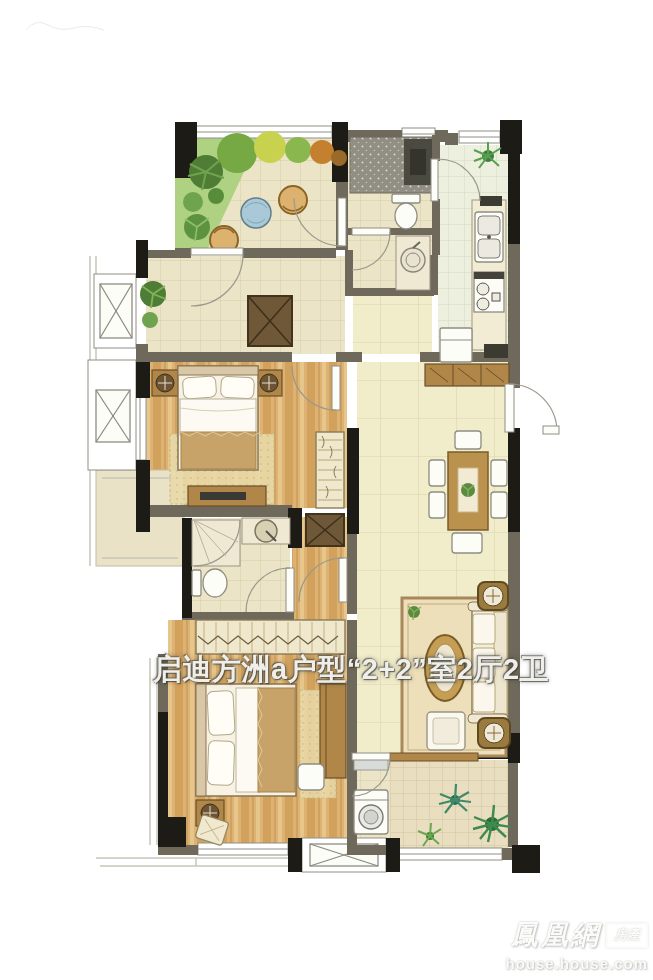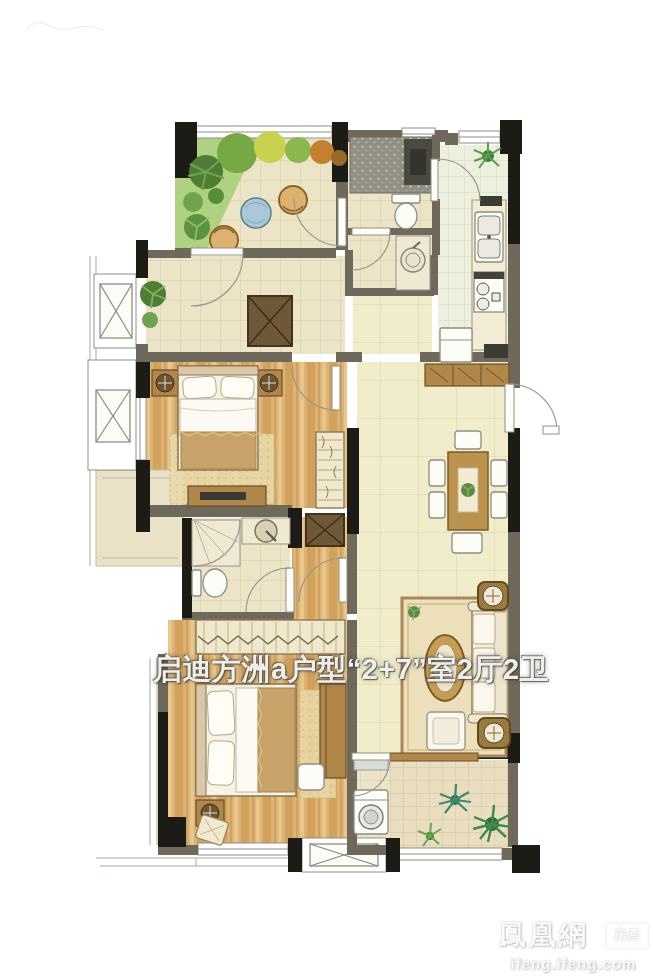--- a/index.html
+++ b/index.html
@@ -16,21 +16,21 @@
   .fixt{fill:#fdfdf8;stroke:#8f8d82;stroke-width:1.3;}
   .xline{stroke:#8a8a80;stroke-width:1.2;}
   .duct{fill:#6f5838;stroke:#43331d;stroke-width:2;}
   .ductx{stroke:#3c2e18;stroke-width:1.4;}
   .woodf{fill:#b08748;stroke:#6b4f28;stroke-width:1.2;}
   .plan-title{position:absolute;left:153px;top:650px;white-space:nowrap;
     font-size:29px;font-weight:bold;letter-spacing:.5px;color:var(--c-title-text,#efeee8);
     text-shadow:-1px -1px 1px rgba(80,80,75,.75),1px 1px 1px rgba(60,60,55,.75),0 0 5px rgba(50,50,45,.55);}
   .watermark{position:absolute;right:5px;bottom:8px;text-align:center;
     color:var(--c-watermark-text,#fbfbf9);opacity:.95;}
-  .wm-row{display:flex;align-items:center;justify-content:flex-end;gap:17px;}
+  .wm-row{display:flex;align-items:center;justify-content:flex-end;gap:5px;font-style:italic;}
   .wm-brand{font-size:27px;font-weight:bold;letter-spacing:3px;
     text-shadow:0 0 2px rgba(150,150,145,.65),1px 1px 2px rgba(130,130,125,.45);}
   .wm-badge{font-size:13px;font-weight:bold;border:2px solid var(--c-watermark-text,#f6f6f3);
     padding:1px 6px 2px;border-radius:1px;
     text-shadow:0 0 2px rgba(150,150,145,.6);box-shadow:0 0 2px rgba(170,170,165,.5);}
   .wm-domain{font-size:15px;font-weight:bold;letter-spacing:1px;margin-top:2px;
     text-shadow:0 0 2px rgba(150,150,145,.65),1px 1px 2px rgba(130,130,125,.45);}
 </style>
 </head>
 <body>
@@ -497,23 +497,23 @@
       <path class="doorarc" d="M509,384 A48,48 0 0 1 557,432"></path>
       <rect class="doorleaf" x="543" y="426" width="16" height="8"></rect>
     </g>
     <g>
           <rect class="doorleaf" x="352" y="753" width="38" height="7"></rect>
           <path class="doorarc" d="M390,758 A38,38 0 0 1 352,796"></path>
         </g>
   </g>
 </svg>
 
-<div class="plan-title">启迪方洲a户型“2+7”室2厅2卫</div>
+<div class="plan-title">启迪方洲a户型“2+2”室2厅2卫</div>
 
 <div class="watermark">
   <div class="wm-row">
     <span class="wm-brand">鳳凰網</span>
     <span class="wm-badge">房產</span>
   </div>
-  <div class="wm-domain">ifeng.ifeng.com</div>
+  <div class="wm-domain">house.house.com</div>
 </div>
 
 </div>
 
 </body></html>

